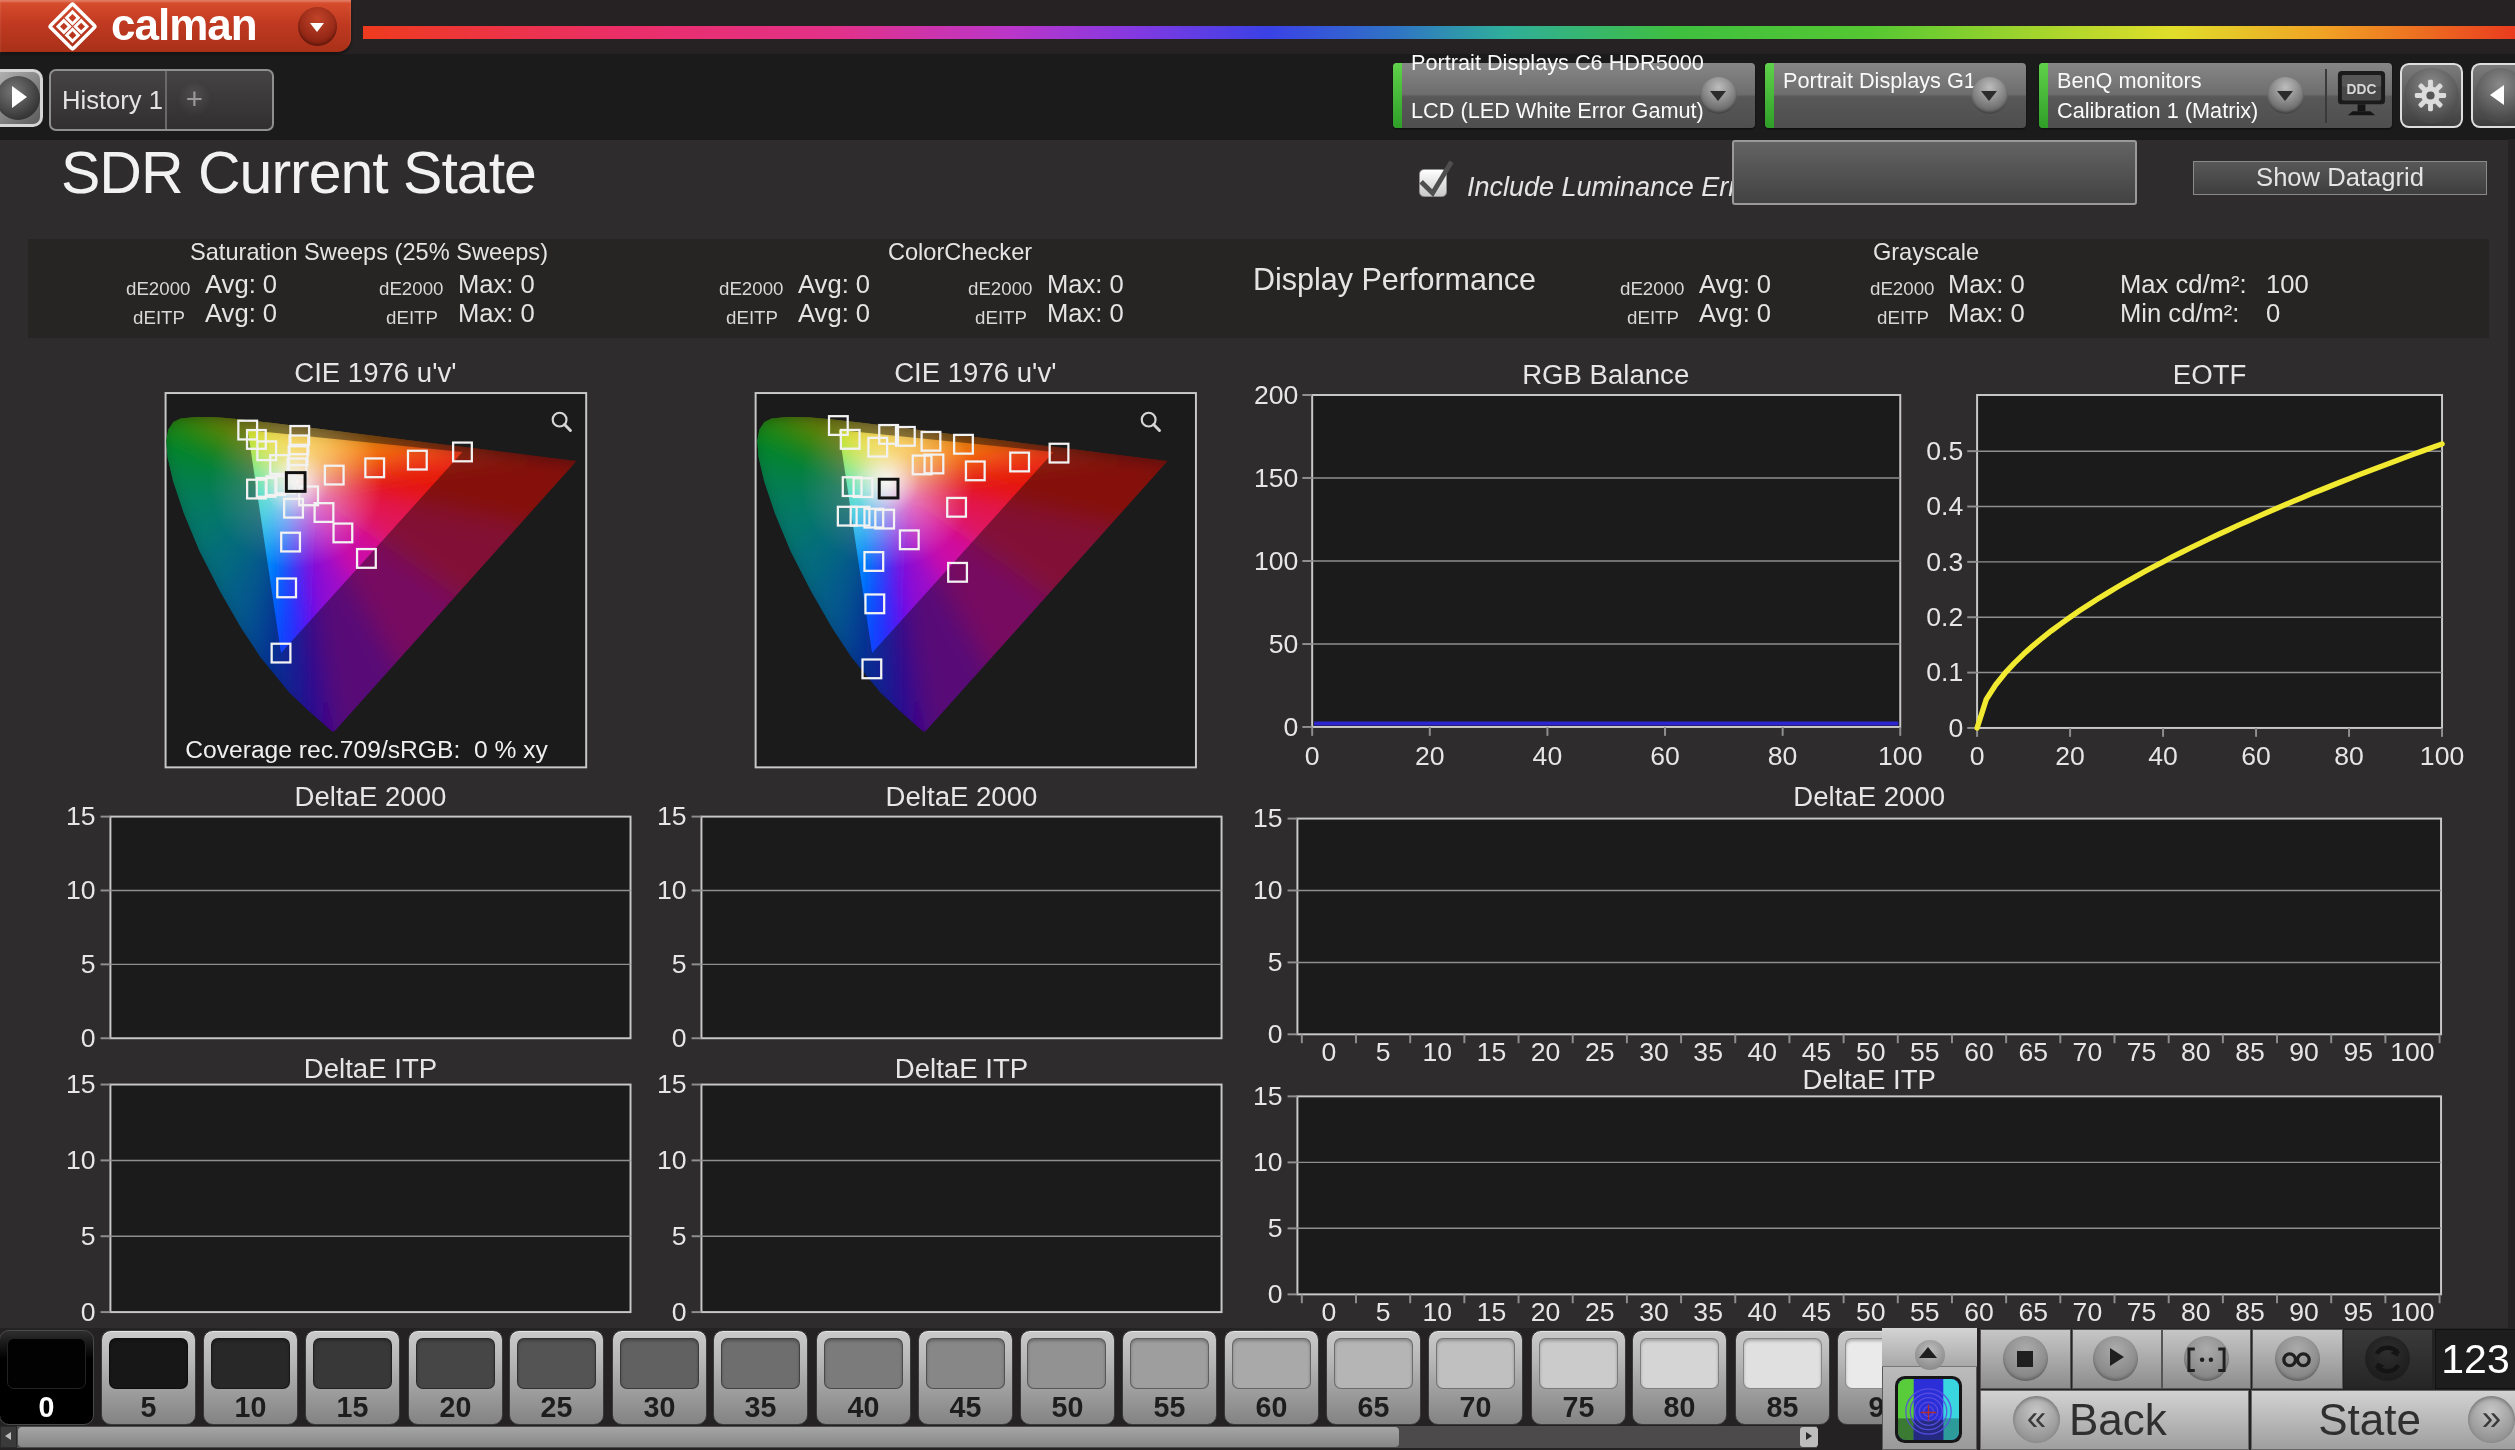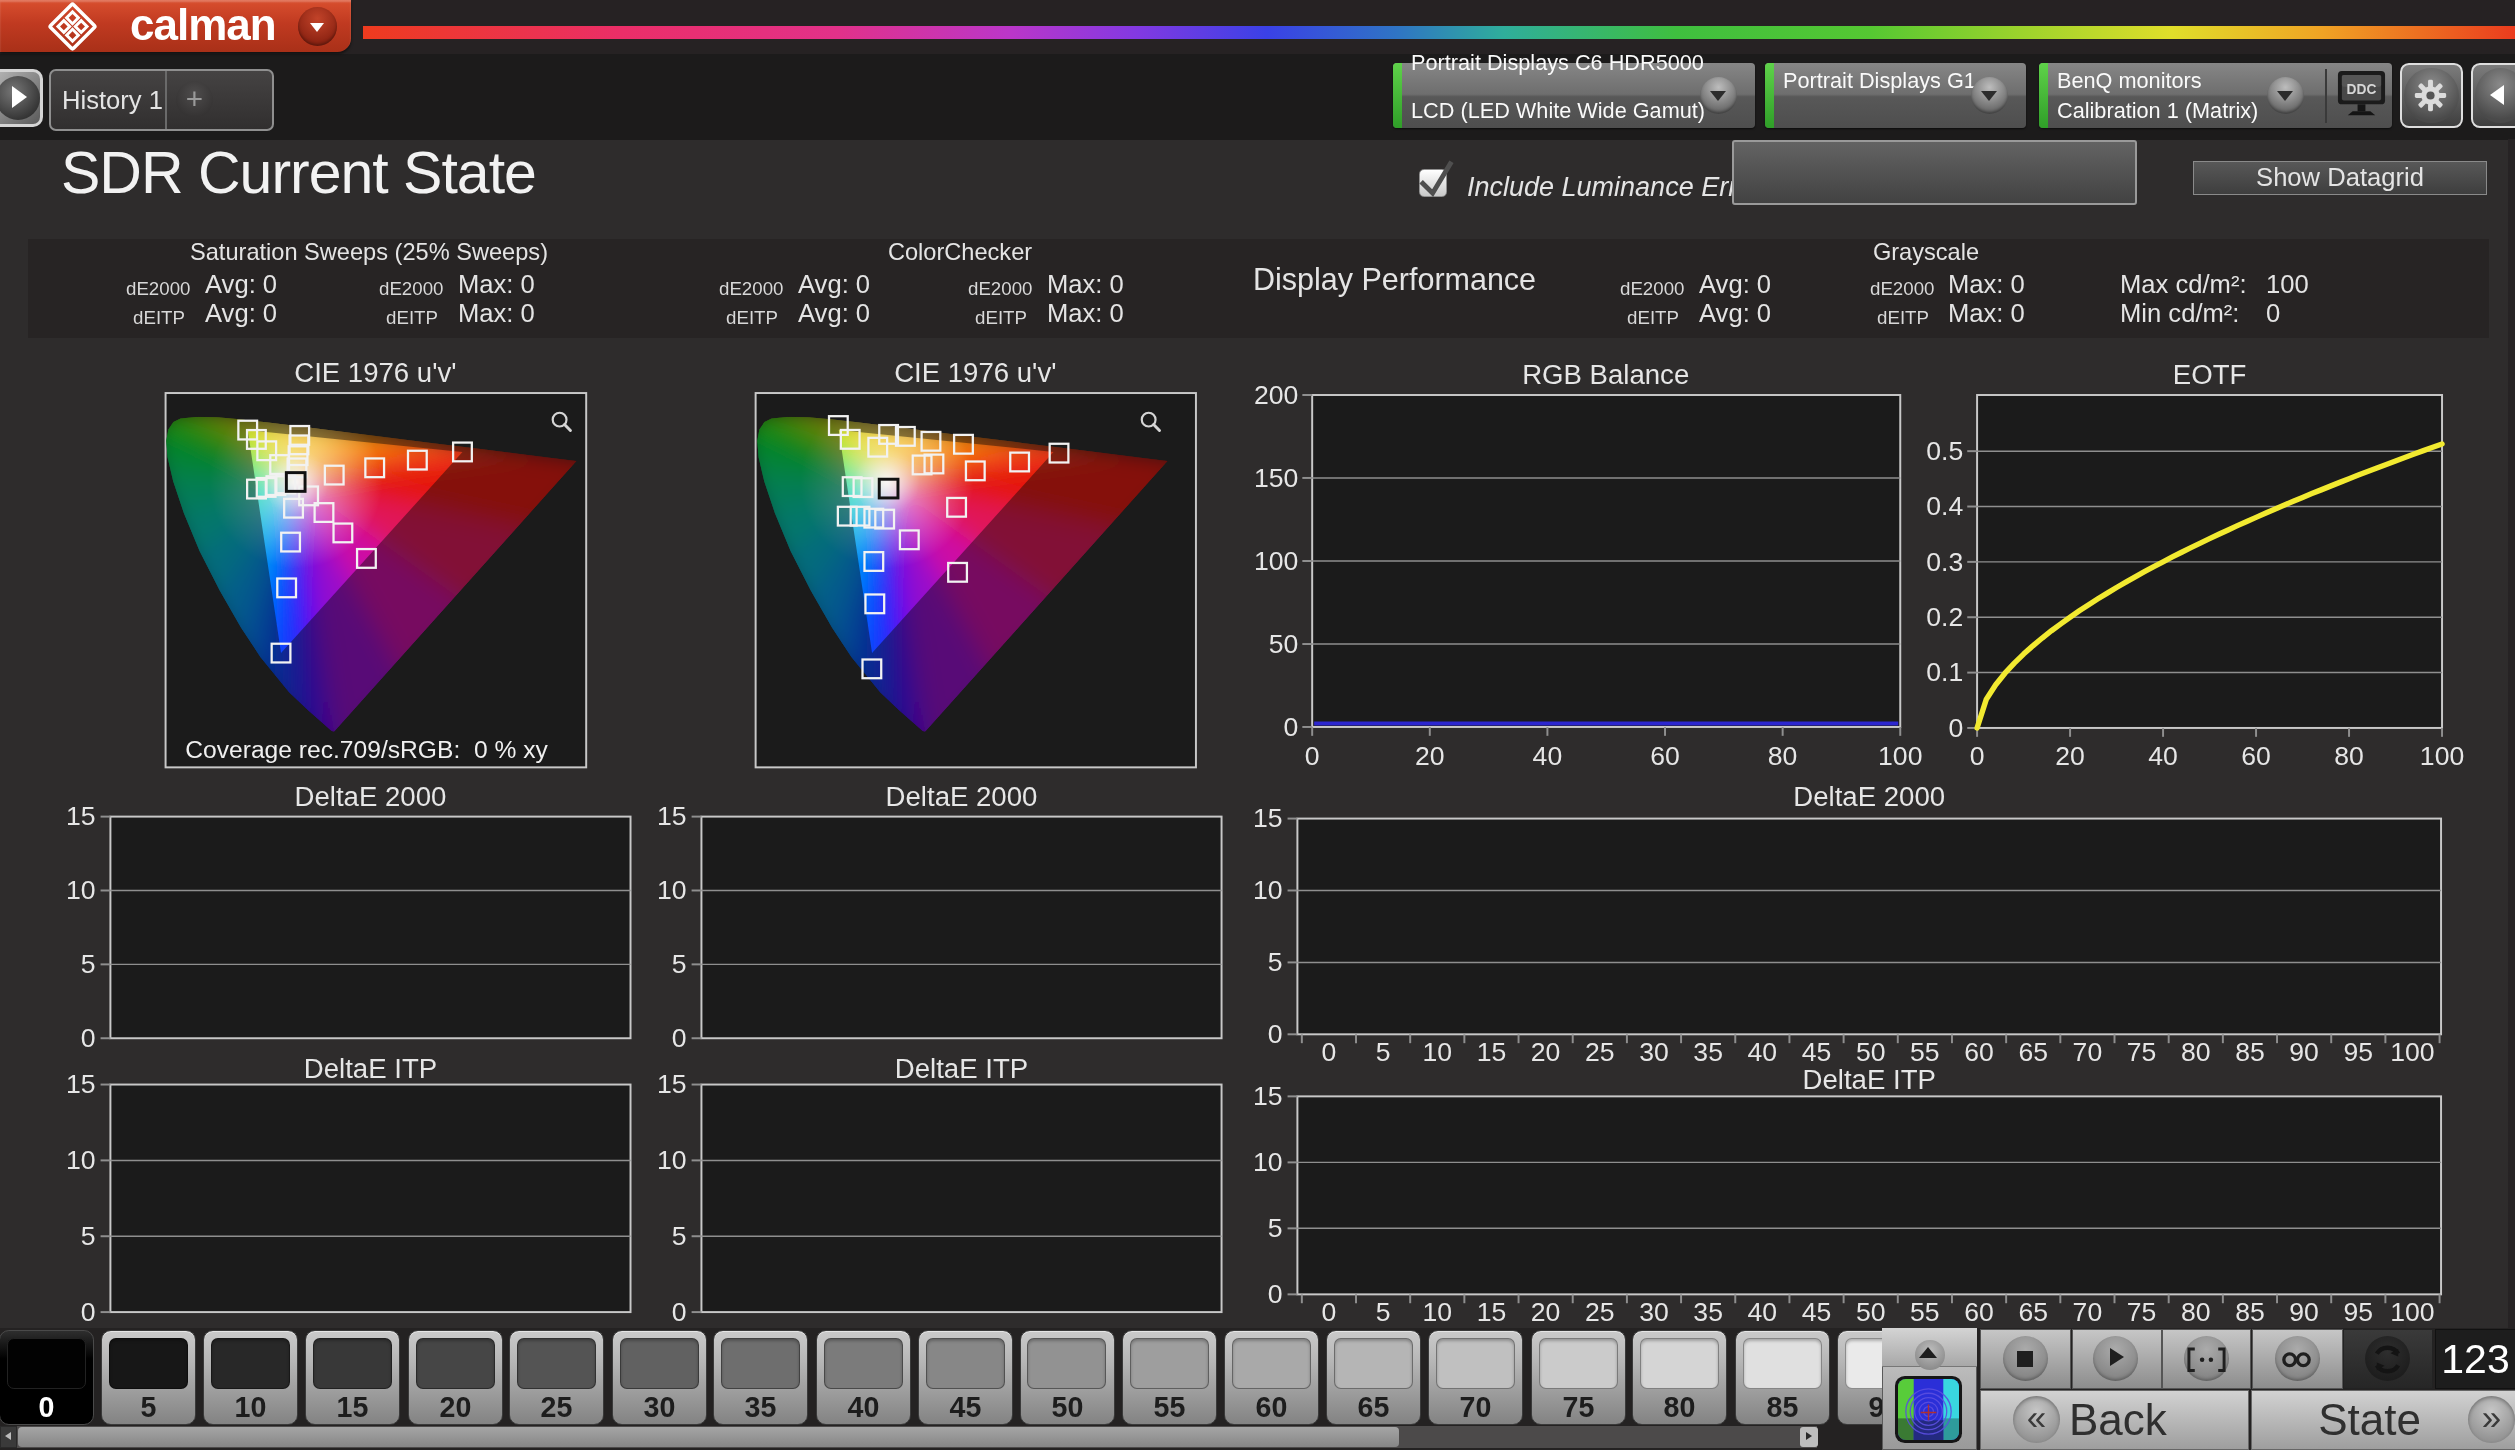--- a/index.html
+++ b/index.html
@@ -18,38 +18,38 @@
 box-shadow:inset 0 2px 2px rgba(255,255,255,0.25), 0 2px 3px rgba(0,0,0,0.5);"></div>
 <svg class="a" style="left:41px;top:1px;" width="63" height="51" viewBox="0 0 64 52">
 <g transform="translate(32,26) rotate(45)" fill="none" stroke="#ffffff">
 <rect x="-16.5" y="-16.5" width="33" height="33" stroke-width="3.6" rx="1.5"></rect>
 <rect x="-10.5" y="-10.5" width="8.5" height="8.5" stroke-width="3"></rect>
 <rect x="2" y="-10.5" width="8.5" height="8.5" stroke-width="3"></rect>
 <rect x="-10.5" y="2" width="8.5" height="8.5" stroke-width="3"></rect>
 <rect x="2" y="2" width="8.5" height="8.5" stroke-width="3"></rect>
 </g>
     </svg>
-<div class="a" style="left:111px;top:0px;width:197px;height:52px;line-height:50px;font-size:44px;font-weight:bold;letter-spacing:-1px;color:#fff;margin-left:19px;">calman</div>
+<div class="a" style="left:111px;top:0px;width:197px;height:52px;line-height:50px;font-size:44px;font-weight:bold;letter-spacing:-1px;color:#fff;">calman</div>
 <div class="a" style="left:298px;top:6.9px;width:39px;height:39px;border-radius:50%;
 background:radial-gradient(circle at 50% 30%,#c24329 0%,#8e2413 70%);box-shadow:inset 0 -2px 3px rgba(0,0,0,.35);"></div>
 <div class="a" style="left:310px;top:22.7px;width:0;height:0;border-left:7.9px solid transparent;border-right:7.9px solid transparent;border-top:9.9px solid #fff;"></div>
 <div class="a" style="left:0;top:69px;width:43px;height:58px;border:3px solid #d5d5d5;border-left:none;border-radius:0 9.9px 9.9px 0;
 background:linear-gradient(135deg,#b0b0b0,#5a5a5a);"></div>
 <div class="a" style="left:-3.9px;top:76px;width:44px;height:44px;border-radius:50%;background:radial-gradient(circle at 40% 35%,#777777,#333333 75%);"></div>
 <div class="a" style="left:11.8px;top:86px;width:0;height:0;border-top:11.8px solid transparent;border-bottom:11.8px solid transparent;border-left:15.8px solid #fff;"></div>
 <div class="a" style="left:49px;top:69px;width:225px;height:62px;border:2px solid #8f8f8f;border-radius:6.9px;
 background:linear-gradient(180deg,#454343,#312f2f);"></div>
 <div class="a" style="left:165px;top:71px;width:2px;height:58px;background:#6a6a6a;"></div>
 <div class="lbl" style="left:62px;top:69px;height:62px;line-height:62px;font-size:25.6px;">History 1</div>
 <div class="a" style="left:176px;top:81px;width:37px;height:37px;border-radius:50%;background:radial-gradient(circle at 50% 35%,#4e4c4c,#353333 75%);"></div>
 <div class="a" style="left:176px;top:81px;width:37px;height:37px;line-height:35px;text-align:center;font-size:29.6px;color:#9a9a9a;">+</div>
 <div class="a" style="left:1393px;top:63px;width:362px;height:65px;border-radius:3.9px;background:linear-gradient(180deg,#868686 0%,#6e6e6e 48%,#585858 52%,#4e4e4e 100%);box-shadow:0 1px 2px rgba(0,0,0,.6);"></div>
     <div class="a" style="left:1393px;top:63px;width:8.9px;height:65px;border-radius:3.9px 0 0 3.9px;background:linear-gradient(180deg,#5fd24a,#2f9e28);"></div>
     <div class="a" style="left:1411px;top:48px;width:326px;height:29.6px;line-height:29.6px;font-size:21.7px;color:#fafafa;white-space:nowrap;">Portrait Displays C6 HDR5000</div>
-    <div class="a" style="left:1411px;top:96px;width:326px;height:29.6px;line-height:29.6px;font-size:21.7px;color:#fafafa;white-space:nowrap;">LCD (LED White Wide Gamut)</div>
+    <div class="a" style="left:1411px;top:96px;width:326px;height:29.6px;line-height:29.6px;font-size:21.7px;color:#fafafa;white-space:nowrap;">LCD (LED White Error Gamut)</div>
     <div class="a" style="left:1700px;top:77px;width:37px;height:37px;border-radius:50%;background:radial-gradient(circle at 50% 28%,#bdbdbd,#636363 78%);box-shadow:inset 0 -2px 3px rgba(0,0,0,.35);"></div>
     <div class="a" style="left:1710px;top:91px;width:0;height:0;border-left:8.9px solid transparent;border-right:8.9px solid transparent;border-top:10.8px solid #2c2c2c;"></div>
 <div class="a" style="left:1765px;top:63px;width:261px;height:65px;border-radius:3.9px;background:linear-gradient(180deg,#868686 0%,#6e6e6e 48%,#585858 52%,#4e4e4e 100%);box-shadow:0 1px 2px rgba(0,0,0,.6);"></div>
     <div class="a" style="left:1765px;top:63px;width:8.9px;height:65px;border-radius:3.9px 0 0 3.9px;background:linear-gradient(180deg,#5fd24a,#2f9e28);"></div>
     <div class="a" style="left:1783px;top:66px;width:226px;height:29.6px;line-height:29.6px;font-size:21.7px;color:#fafafa;white-space:nowrap;">Portrait Displays G1</div>
     <div class="a" style="left:1971px;top:77px;width:37px;height:37px;border-radius:50%;background:radial-gradient(circle at 50% 28%,#bdbdbd,#636363 78%);box-shadow:inset 0 -2px 3px rgba(0,0,0,.35);"></div>
     <div class="a" style="left:1981px;top:91px;width:0;height:0;border-left:8.9px solid transparent;border-right:8.9px solid transparent;border-top:10.8px solid #2c2c2c;"></div>
 <div class="a" style="left:2039px;top:63px;width:353px;height:65px;border-radius:3.9px;background:linear-gradient(180deg,#868686 0%,#6e6e6e 48%,#585858 52%,#4e4e4e 100%);box-shadow:0 1px 2px rgba(0,0,0,.6);"></div>
     <div class="a" style="left:2039px;top:63px;width:8.9px;height:65px;border-radius:3.9px 0 0 3.9px;background:linear-gradient(180deg,#5fd24a,#2f9e28);"></div>
     <div class="a" style="left:2057px;top:66px;width:317px;height:29.6px;line-height:29.6px;font-size:21.7px;color:#fafafa;white-space:nowrap;">BenQ monitors</div>

